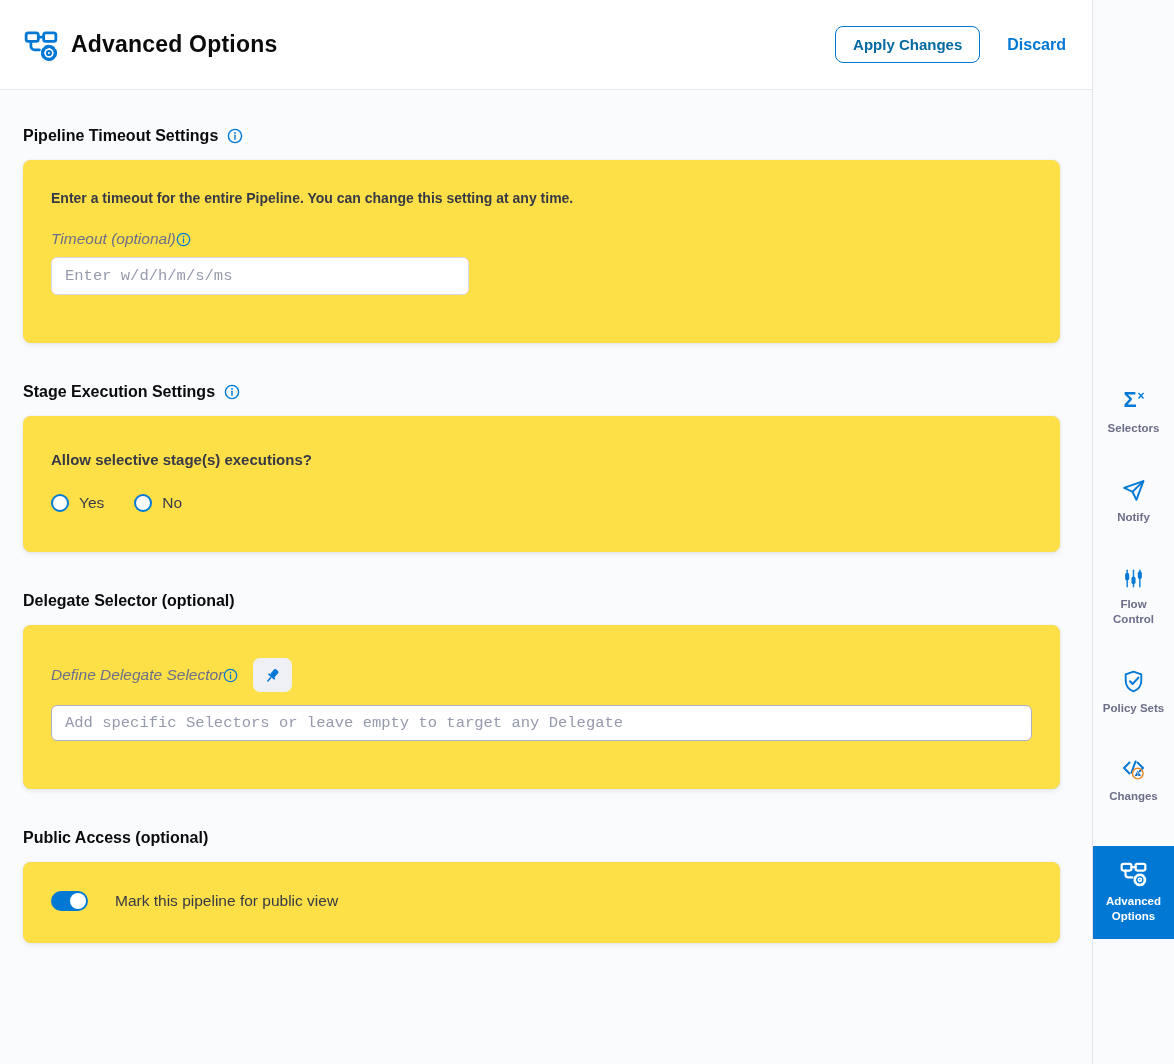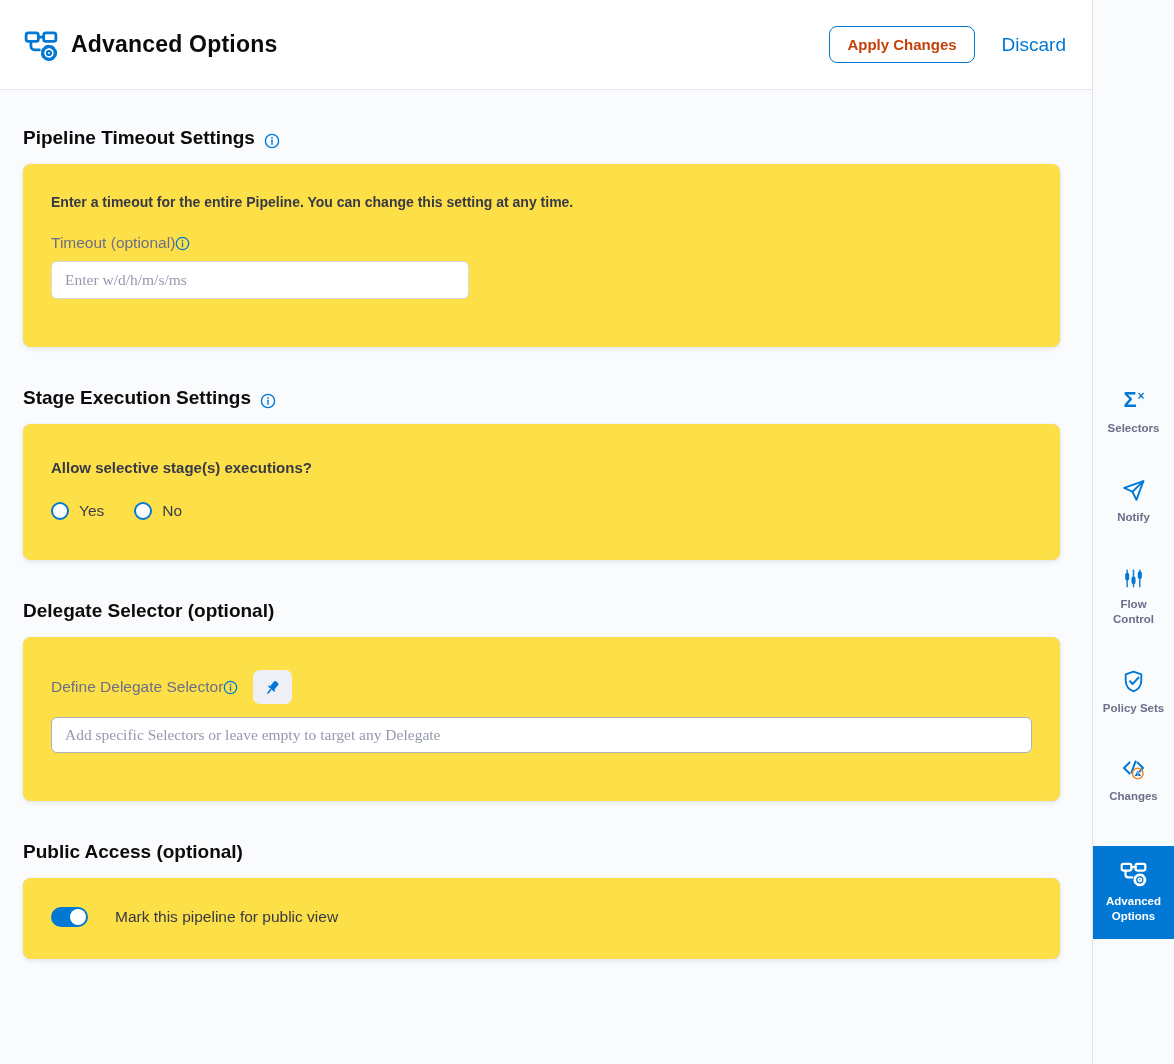--- a/index.html
+++ b/index.html
@@ -18,57 +18,57 @@
   .topbar {
     height:90px; min-height:90px; background:#ffffff;
     border-bottom:1px solid #e7e8ee;
     display:flex; align-items:center; padding:0 26px 0 24px;
   }
   .topbar .page-title {
     font-size:23px; font-weight:bold; color:#0b0b0d; margin-left:13px; letter-spacing:.2px;
   }
   .topbar-actions { margin-left:auto; display:flex; align-items:center; gap:27px; }
   .btn-apply {
-    border:1.5px solid #0278d5; background:#ffffff; color:#c2410c;
+    border:1.5px solid #0278d5; background:#ffffff; color:#0369a1;
     font-family:inherit; font-size:15px; font-weight:bold;
     padding:9px 17px; border-radius:8px; cursor:pointer;
   }
-  .link-discard { color:#0278d5; font-size:19px; font-weight:normal; cursor:pointer; }
+  .link-discard { color:#0278d5; font-size:16px; font-weight:bold; cursor:pointer; }
 
   .content {
     flex:1; background:#fafbfc; padding:0 32px 0 23px; overflow:hidden;
   }
 
   .section-heading {
-    display:flex; align-items:flex-end; gap:9px;
-    font-size:19px; font-weight:bold; color:#0b0b0d;
+    display:flex; align-items:center; gap:9px;
+    font-size:16px; font-weight:bold; color:#0b0b0d;
   }
   .mt-first { margin-top:37px; }
   .mt-sect  { margin-top:40px; }
 
   .card {
     background:#fde047; border-radius:8px; margin-top:15px;
     box-shadow:0 0 1px rgba(40,41,61,.18), 0 2px 5px rgba(96,97,112,.13);
   }
   .card-timeout  { padding:30px 28px 48px 28px; }
   .card-stage    { padding:35px 28px 40px 28px; }
   .card-delegate { padding:33px 28px 48px 28px; }
   .card-public   { padding:29px 28px 32px 28px; }
 
   .card-desc { font-size:14px; font-weight:bold; color:#383946; }
   .field-label {
     display:flex; align-items:center; 
-    font-size:15.5px; color:#6c6e8a;
+    font-size:15.5px; color:#6c6e8a;font-style:italic;
   }
   .mt-label { margin-top:24px; }
 
   .text-input {
     margin-top:9px; height:38px; width:418px;
     border:1px solid #d7d8e3; border-radius:6px;
-    padding:0 13px; font-family:Liberation Serif, serif; font-size:15.5px; color:#22222a;
+    padding:0 13px; font-family:Liberation Mono, monospace; font-size:15.5px; color:#22222a;
     background:#fff; outline:none; display:block;
   }
   .text-input::placeholder { color:#959aac; }
   .delegate-input { width:100%; height:36px; margin-top:13px; border-color:#adb0c3; }
 
   .question { font-size:15px; font-weight:bold; color:#383946; }
   .radio-row { display:flex; align-items:flex-start; gap:30px; margin-top:26px; }
   .radio-opt { display:flex; align-items:center; cursor:pointer; }
   .radio-circle {
     width:18px; height:18px; border:2px solid #0278d5; border-radius:50%; background:#fff;

